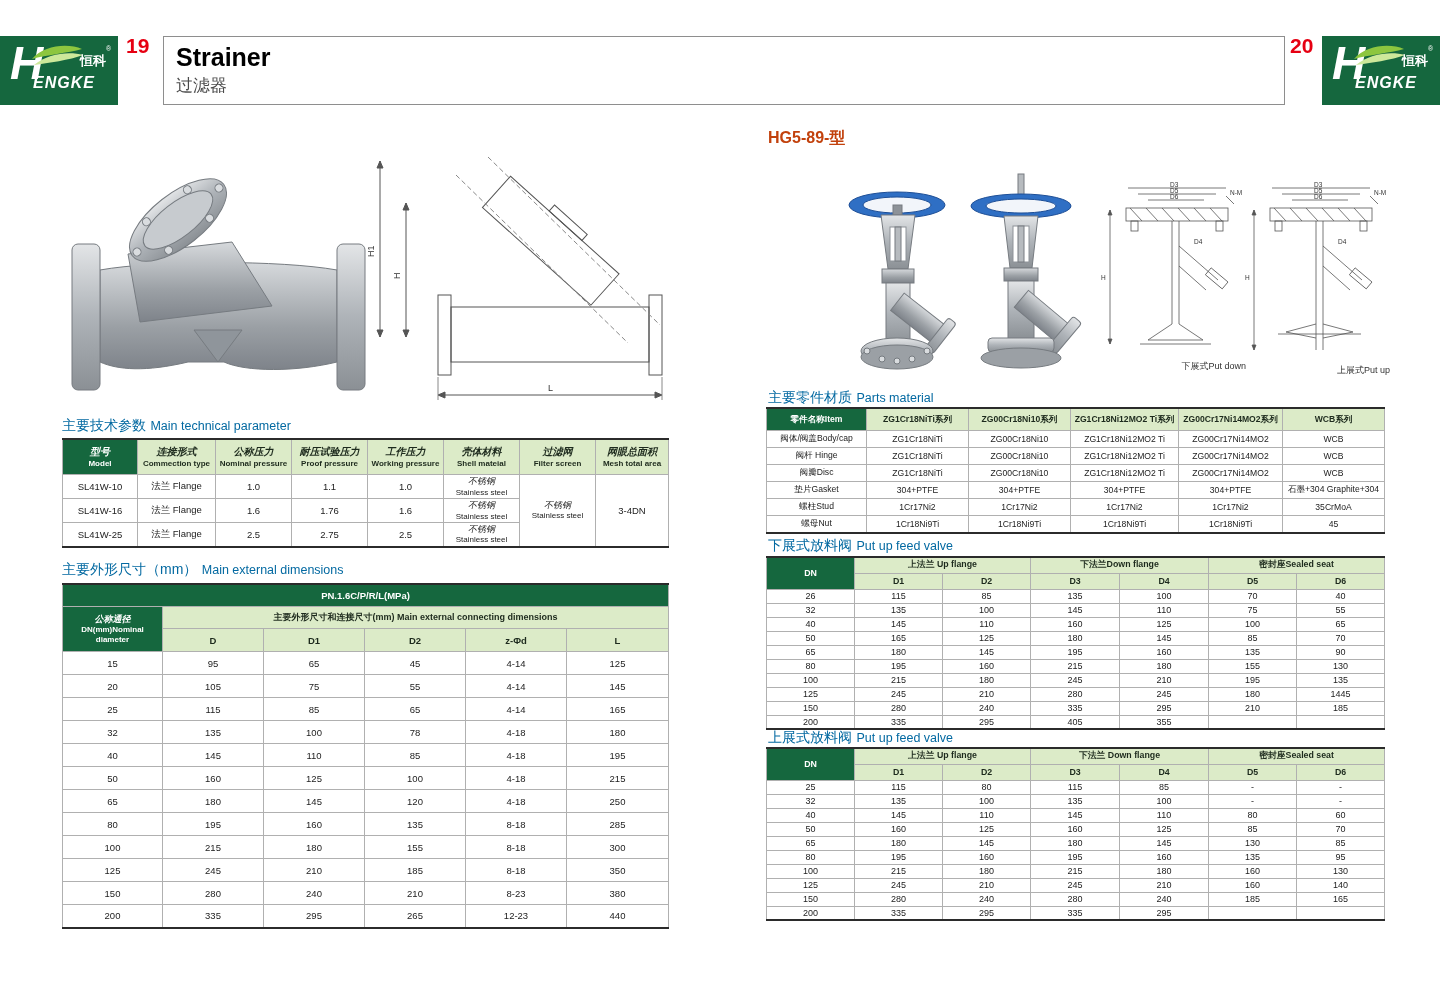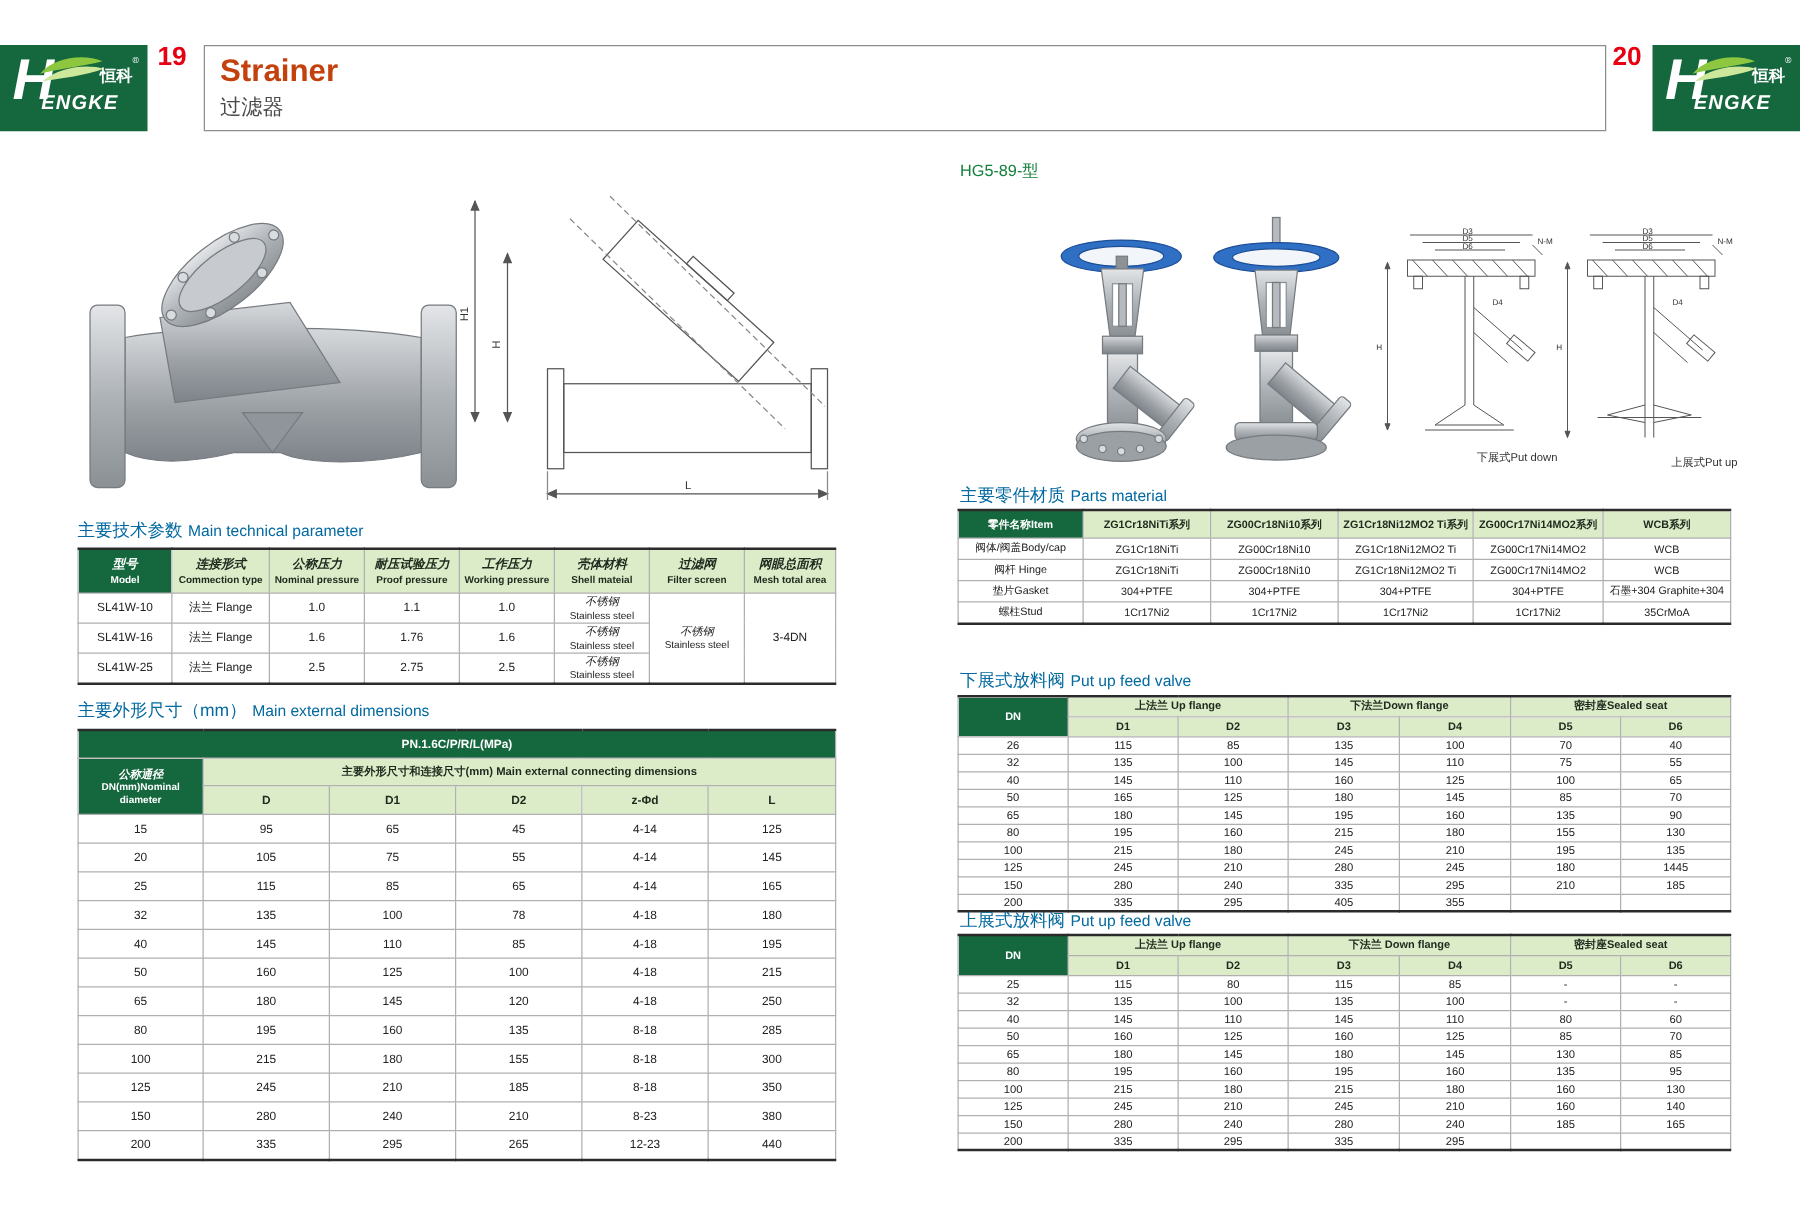--- a/index.html
+++ b/index.html
@@ -18,28 +18,28 @@
   .logo .len{position:absolute;left:33px;top:38px;font-size:16px;font-weight:bold;
              font-style:italic;color:#fff;letter-spacing:1px;}
   .pagenum{position:absolute;top:34px;font-size:21px;font-weight:bold;color:#e60012;}
   .pn-left{left:126px;}
   .pn-right{left:1290px;}
   .titlebox{position:absolute;left:163px;top:36px;width:1120px;height:67px;
             border:1px solid #8e8e8e;background:#fff;}
   .tgroup{position:absolute;top:6px;}
   .tg-left{left:12px;}
   .tg-right{left:607px;}
-  .t-en{font-size:25px;font-weight:bold;color:#c2410c;line-height:1.15;}
+  .t-en{font-size:25px;font-weight:bold;color:#000000;line-height:1.15;}
   .t-zh{font-size:17px;color:#4a4a4a;margin-top:2px;}
 
   
   .sec-title{position:absolute;font-weight:normal;color:#0369a1;white-space:nowrap;}
   .sec-title .zhp{font-size:14px;}
   .sec-title .enp{font-size:12.5px;}
-  .model-code{position:absolute;left:768px;top:128px;font-size:13px;font-weight:normal;color:#15803d;}
+  .model-code{position:absolute;left:768px;top:128px;font-size:16px;font-weight:bold;color:#c2410c;}
 
   
   table{border-collapse:collapse;table-layout:fixed;position:absolute;background:#fff;}
   table{border-top:2px solid #2b2b2b;border-bottom:2px solid #2b2b2b;}
   th,td{border:1px solid #b0b0b0;text-align:center;vertical-align:middle;
         padding:0 2px;overflow:hidden;}
   .hdark{background:#15673e;color:#ffffff;font-weight:bold;}
   .hlight{background:#dcebc8;color:#1d2a1d;font-weight:bold;}
   .zh{display:block;font-size:10px;line-height:1.25;font-style:italic;}
   .en{display:block;font-size:8px;line-height:1.15;font-weight:bold;}
@@ -551,34 +551,50 @@
         </tr>
         <tr>
           <td>阀杆 Hinge</td>
           <td>ZG1Cr18NiTi</td>
           <td>ZG00Cr18Ni10</td>
           <td>ZG1Cr18Ni12MO2 Ti</td>
           <td>ZG00Cr17Ni14MO2</td>
           <td>WCB</td>
         </tr>
         <tr>
+          <td>阀瓣Disc</td>
+          <td>ZG1Cr18NiTi</td>
+          <td>ZG00Cr18Ni10</td>
+          <td>ZG1Cr18Ni12MO2 Ti</td>
+          <td>ZG00Cr17Ni14MO2</td>
+          <td>WCB</td>
+        </tr>
+        <tr>
           <td>垫片Gasket</td>
           <td>304+PTFE</td>
           <td>304+PTFE</td>
           <td>304+PTFE</td>
           <td>304+PTFE</td>
           <td>石墨+304 Graphite+304</td>
         </tr>
         <tr>
           <td>螺柱Stud</td>
           <td>1Cr17Ni2</td>
           <td>1Cr17Ni2</td>
           <td>1Cr17Ni2</td>
           <td>1Cr17Ni2</td>
           <td>35CrMoA</td>
+        </tr>
+        <tr>
+          <td>螺母Nut</td>
+          <td>1Cr18Ni9Ti</td>
+          <td>1Cr18Ni9Ti</td>
+          <td>1Cr18Ni9Ti</td>
+          <td>1Cr18Ni9Ti</td>
+          <td>45</td>
         </tr>
       </tbody>
   </table>
 
   <div class="sec-title" style="left:768px;top:536px">
     <span class="zhp">下展式放料阀</span>
     <span class="enp">Put up feed valve</span>
   </div>
 
   <table class="dntable down">

